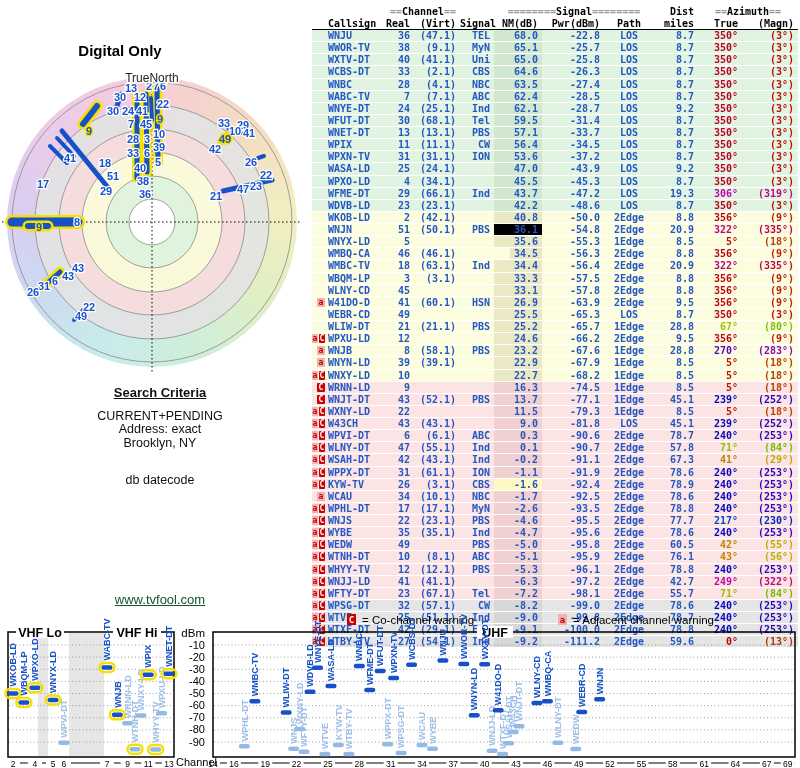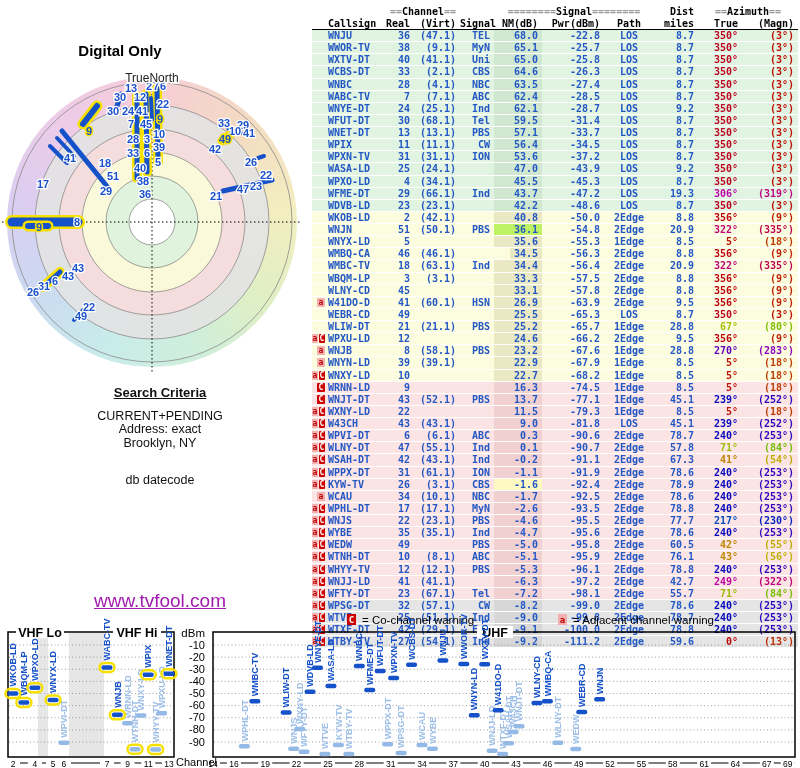--- a/index.html
+++ b/index.html
@@ -12,21 +12,21 @@
     background:conic-gradient(from 0deg,
       #f6ccd6 0deg,#f3dcc2 45deg,#f3eec0 85deg,#e0efc4 125deg,#cfeeda 160deg,
       #c8ecea 200deg,#ccd9f2 240deg,#dccdf0 280deg,#eecce8 320deg,#f6ccd6 360deg);}
   #radar-svg{position:absolute;left:0;top:70px;width:305px;height:310px;}
   
   #search-block{position:absolute;left:35px;top:386px;width:250px;text-align:center;
     font-size:12.5px;color:#111;line-height:13.5px;}
   #search-block .sc-head{font-weight:bold;text-decoration:underline;font-size:13px;margin-bottom:10px;}
   #search-block .sc-gap{height:24px;}
   #site-link-wrap{position:absolute;left:60px;top:590px;width:200px;text-align:center;}
-  #site-link-wrap a{color:#a21caf;font-size:19px;text-decoration:underline;}
+  #site-link-wrap a{color:#14532d;font-size:13px;text-decoration:underline;}
   
   #sig-table{position:absolute;left:312px;top:6px;width:486px;
     font-family:"DejaVu Sans Mono",monospace;font-size:10px;font-weight:bold;color:#2257c4;}
   .trow{display:grid;grid-template-columns:14px 60px 28px 46px 34px 48px 62px 50px 44px 44px 56px;
     height:11.14px;line-height:11.1px;border-bottom:1px solid #fff;}
   .hrow{display:grid;grid-template-columns:14px 60px 28px 46px 34px 48px 62px 50px 44px 44px 56px;
     height:11.5px;line-height:11.5px;color:#000;}
   #thead{border-bottom:1px solid #000;}
   .eq{color:#9a9a9a;}
   .c-l{text-align:left;padding-left:2px;}
@@ -384,21 +384,21 @@
         <div class="c-r">8.8</div>
         <div class="c-r" style="color: rgb(189, 5, 17);">356°</div>
         <div class="c-r" style="color: rgb(189, 32, 5);">(9°)</div>
       </div>
       <div class="trow" style="background: rgb(252, 252, 223);">
         <div class="badge-cell"></div>
         <div class="c-l">WNJN</div>
         <div class="c-r">51</div>
         <div class="c-r">(50.1)</div>
         <div class="c-r">PBS</div>
-        <div class="c-r" style="background: #bef264;">36.1</div>
+        <div class="c-r" style="background: #000000;">36.1</div>
         <div class="c-r">-54.8</div>
         <div class="c-c">2Edge</div>
         <div class="c-r">20.9</div>
         <div class="c-r" style="color: rgb(189, 5, 121);">322°</div>
         <div class="c-r" style="color: rgb(189, 5, 82);">(335°)</div>
       </div>
       <div class="trow" style="background: rgb(252, 252, 223);">
         <div class="badge-cell"></div>
         <div class="c-l">WNYX-LD</div>
         <div class="c-r">5</div>
@@ -667,21 +667,21 @@
         </div>
         <div class="c-l">WSAH-DT</div>
         <div class="c-r">42</div>
         <div class="c-r">(43.1)</div>
         <div class="c-r">Ind</div>
         <div class="c-r" style="background: rgb(240, 208, 208);">-0.2</div>
         <div class="c-r">-91.1</div>
         <div class="c-c">2Edge</div>
         <div class="c-r">67.3</div>
         <div class="c-r" style="color: rgb(189, 131, 5);">41°</div>
-        <div class="c-r" style="color: rgb(189, 171, 5);">(54°)</div>
+        <div class="c-r" style="color: rgb(189, 171, 5);">(29°)</div>
       </div>
       <div class="trow" style="background: rgb(252, 228, 228);">
         <div class="badge-cell">
           <span class="bdg bdg-a">a</span>
           <span class="bdg bdg-c">C</span>
         </div>
         <div class="c-l">WPPX-DT</div>
         <div class="c-r">31</div>
         <div class="c-r">(61.1)</div>
         <div class="c-r">ION</div>

